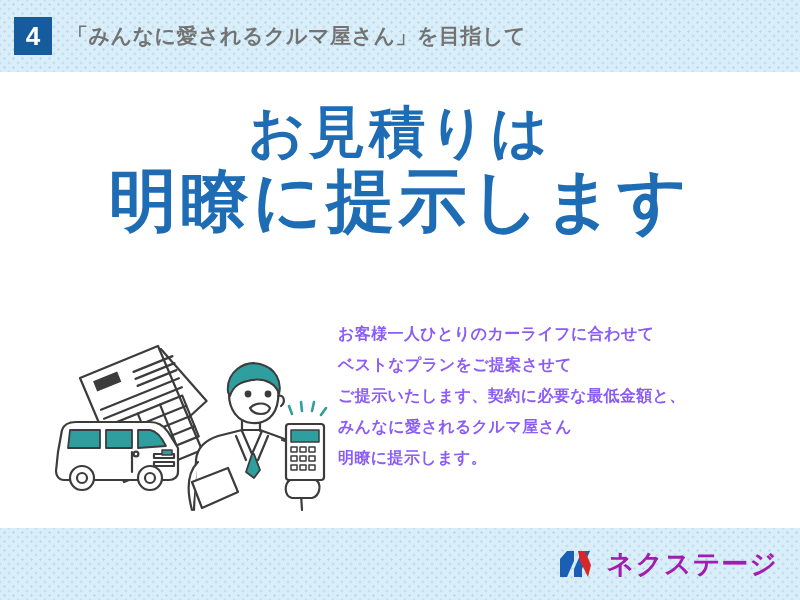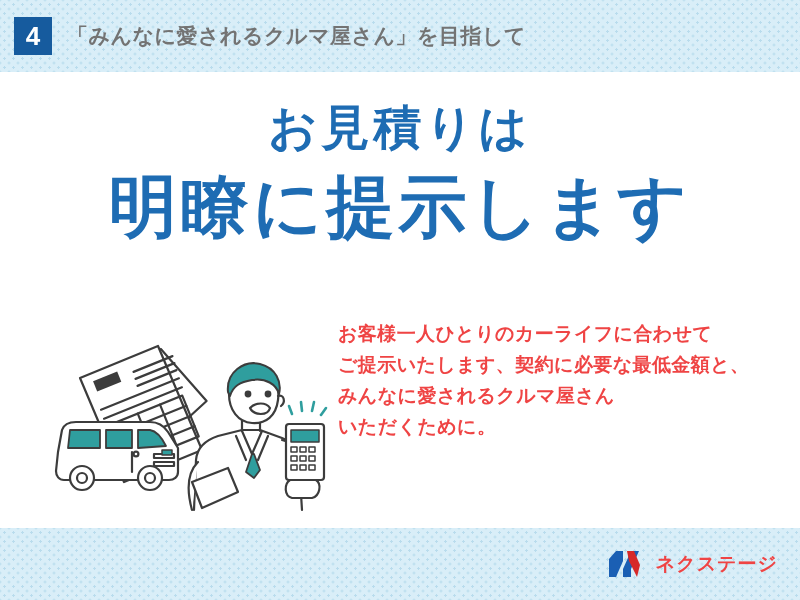--- a/index.html
+++ b/index.html
@@ -83,29 +83,29 @@
     position: absolute;
     left: 0;
     top: 104px;
     width: 800px;
     text-align: center;
     color: #1e6cb3;
     font-weight: bold;
     line-height: 1.0;
   }
   .headline-line1 {
-    font-size: 48px;
+    font-size: 56px;
     letter-spacing: 4px;
     display: block;
   }
   .headline-line2 {
     font-size: 68px;
     letter-spacing: 4px;
     display: block;
-    margin-top: 20px;
+    margin-top: 6px;
   }
 
   
   .body-row {
     position: absolute;
     left: 0;
     top: 318px;
     width: 800px;
     height: 200px;
   }
@@ -116,22 +116,22 @@
     top: 14px;
     width: 290px;
     height: 180px;
   }
 
   .body-text {
     position: absolute;
     left: 338px;
     top: 0;
     width: 430px;
-    color: #ef4444;
-    font-size: 19px;
+    color: #8b5cf6;
+    font-size: 16px;
     font-weight: bold;
     line-height: 31px;
     letter-spacing: 0.4px;
   }
   .body-text .tline {
     display: block;
     white-space: nowrap;
   }
 
   
@@ -143,23 +143,23 @@
     display: flex;
     align-items: center;
     gap: 9px;
   }
   .brand-mark {
     width: 40px;
     height: 30px;
     flex: none;
   }
   .brand-name {
-    font-size: 19px;
-    font-weight: bold;
-    color: #ef4444;
+    font-size: 27px;
+    font-weight: bold;
+    color: #a21caf;
     letter-spacing: 1px;
     white-space: nowrap;
   }
 </style>
 </head>
 <body>
 
 <div class="slide">
 
   <div class="dot-band header-band"></div>
@@ -280,23 +280,24 @@
             <path d="M266 79 L268 70"></path>
             <path d="M275 83 L280 76"></path>
           </g>
 
         </g>
       </svg>
     </div>
 
     <div class="body-text">
       <span class="tline">お客様一人ひとりのカーライフに合わせて</span>
+      <span class="tline">ベストなプランをご提案させて</span>
       <span class="tline">ご提示いたします、契約に必要な最低金額と、</span>
       <span class="tline">みんなに愛されるクルマ屋さん</span>
-      <span class="tline">いただくために。</span>
+      <span class="tline">明瞭に提示します。</span>
     </div>
 
   </div>
 
   <div class="dot-band footer-band"></div>
   <div class="brand">
     <svg class="brand-mark" viewBox="0 0 40 30" xmlns="http://www.w3.org/2000/svg">
       <path d="M2 28 L2 10 L9 2 L16 2 L16 20 L24 2 L32 2 L24 20 L24 28 L16 28 L16 12 L9 28 Z" fill="#1a5fb4"></path>
       <path d="M20 2 L27 2 L33 16 L30 28 L22 12 Z" fill="#d62828"></path>
       <path d="M2 28 L2 11 L10 2 L10 20 L9 28 Z" fill="#1a5fb4"></path>

